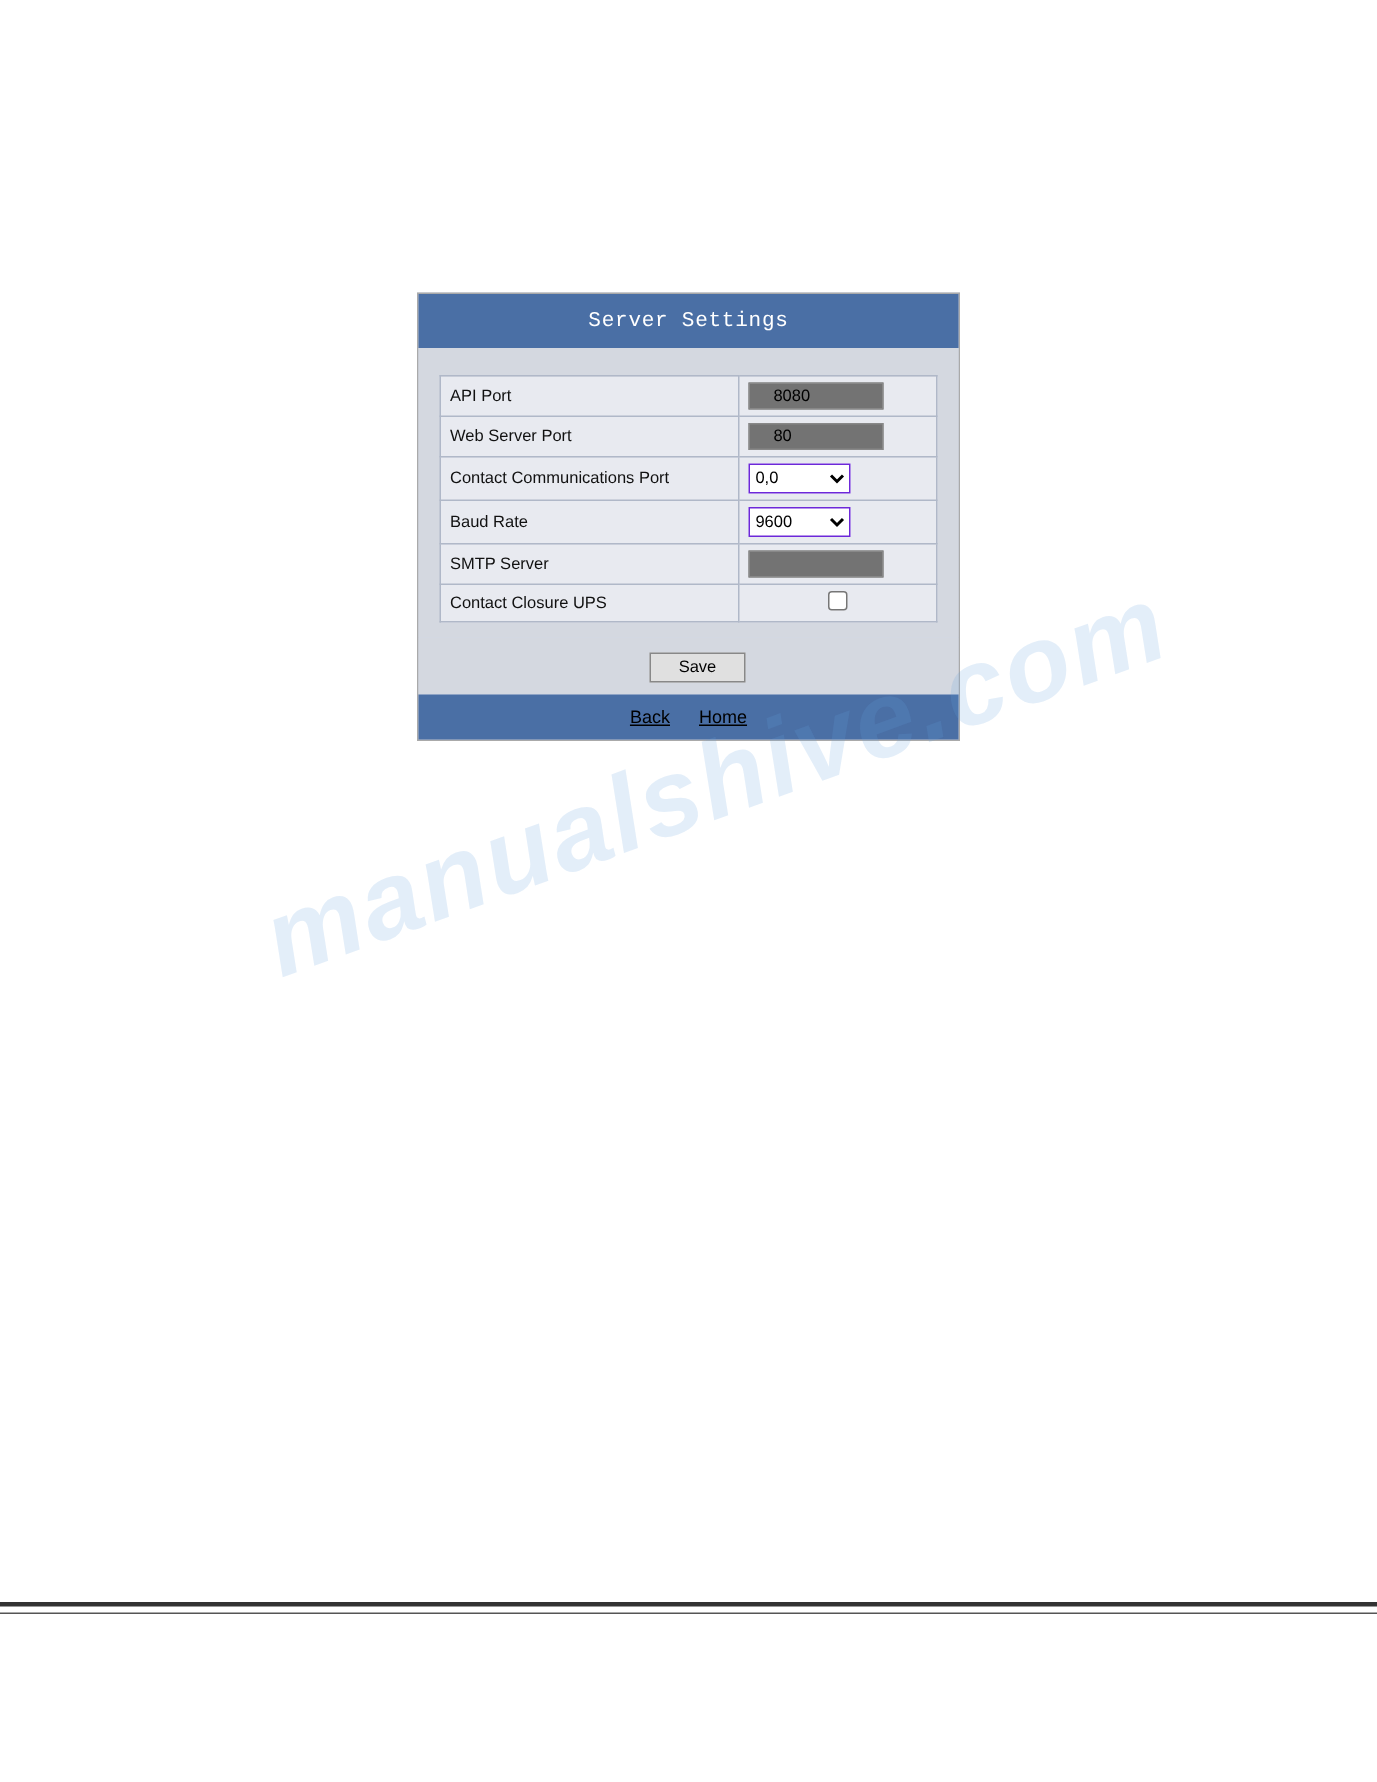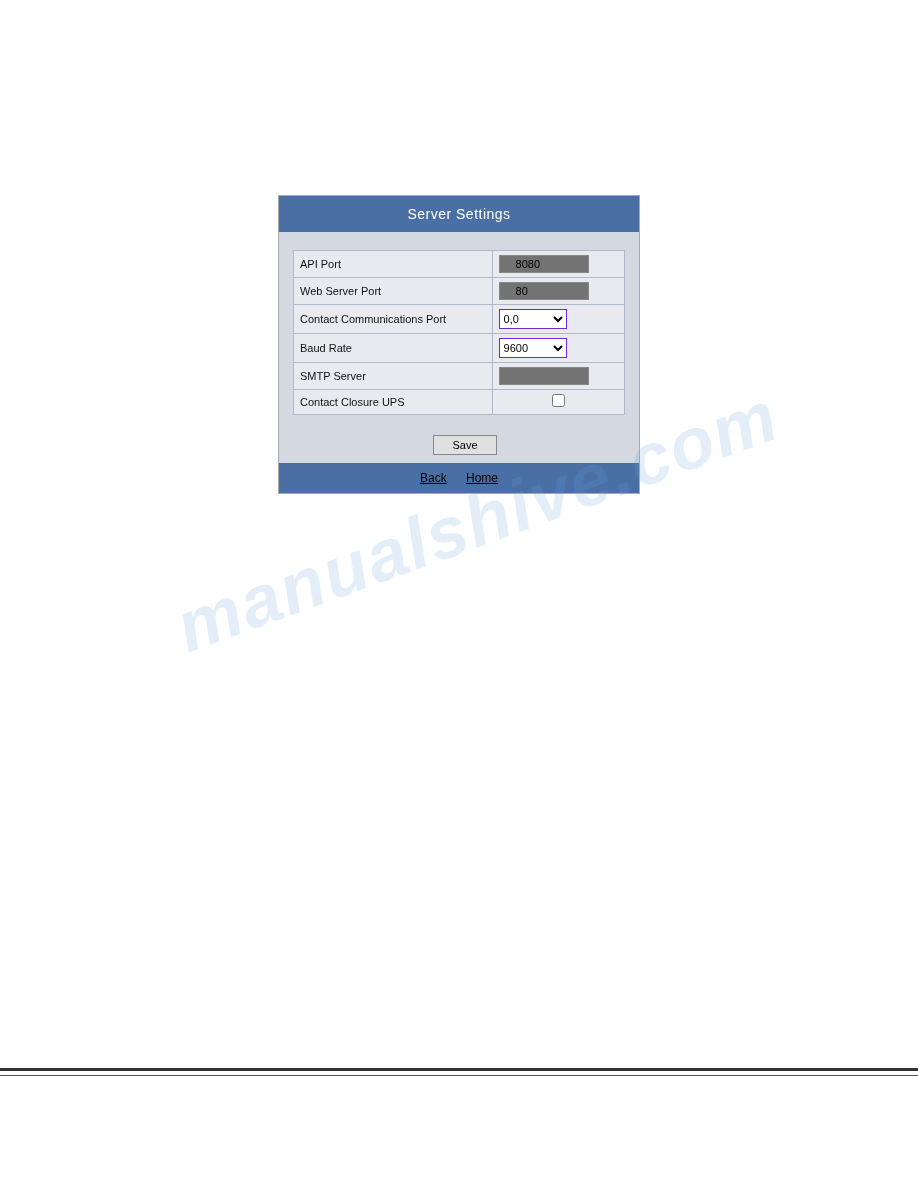--- a/index.html
+++ b/index.html
@@ -33,20 +33,21 @@
 
     
     .dialog-title {
       background: #4a6fa5;
       color: #ffffff;
       text-align: center;
       padding: 10px 0;
       font-size: 14px;
       font-weight: normal;
       letter-spacing: 0.5px;
+      font-family: Liberation Mono, monospace;
     }
 
     
     .dialog-content {
       background: #d4d8e0;
       padding: 18px 14px 10px 14px;
     }
 
     
     .form-table {

